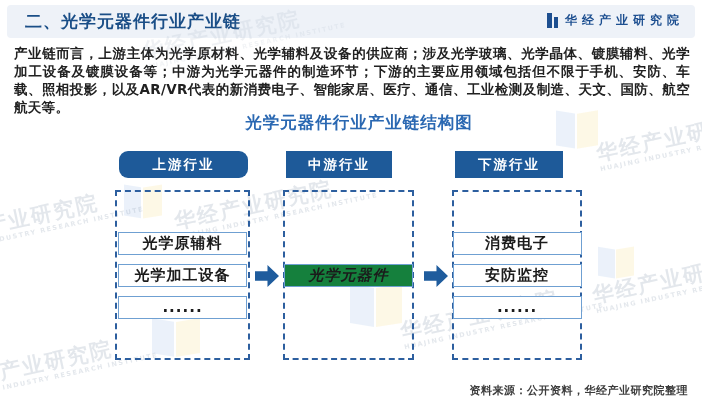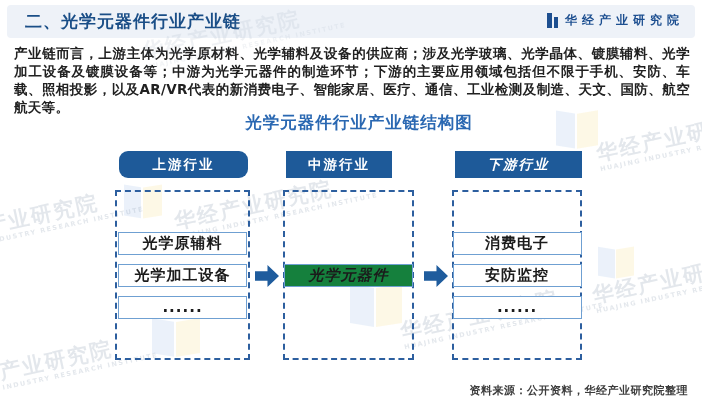--- a/index.html
+++ b/index.html
@@ -138,21 +138,21 @@
   </div>
 
   <div class="intro">产业链而言，上游主体为光学原材料、光学辅料及设备的供应商；涉及光学玻璃、光学晶体、镀膜辅料、光学加工设备及镀膜设备等；中游为光学元器件的制造环节；下游的主要应用领域包括但不限于手机、安防、车载、照相投影，以及AR/VR代表的新消费电子、智能家居、医疗、通信、工业检测及制造、天文、国防、航空航天等。</div>
 
   <div class="diagram-title">光学元器件行业产业链结构图</div>
 
   <div class="diagram">
 
     <div class="col-header" style="left:119px;width:129px;border-radius:9px;">上游行业</div>
     <div class="col-header" style="left:286px;width:106px;">中游行业</div>
-    <div class="col-header" style="left:455px;width:127px;font-style:italic;">下游行业</div>
+    <div class="col-header" style="left:455px;width:108px;">下游行业</div>
 
     <div class="dashed-box" style="left:115px;width:135px;">
       <div class="chain-item">光学原辅料</div>
       <div class="chain-item">光学加工设备</div>
       <div class="chain-item">......</div>
     </div>
 
     <div class="dashed-box" style="left:283px;width:131px;">
       <div class="chain-item filled">光学元器件</div>
     </div>

